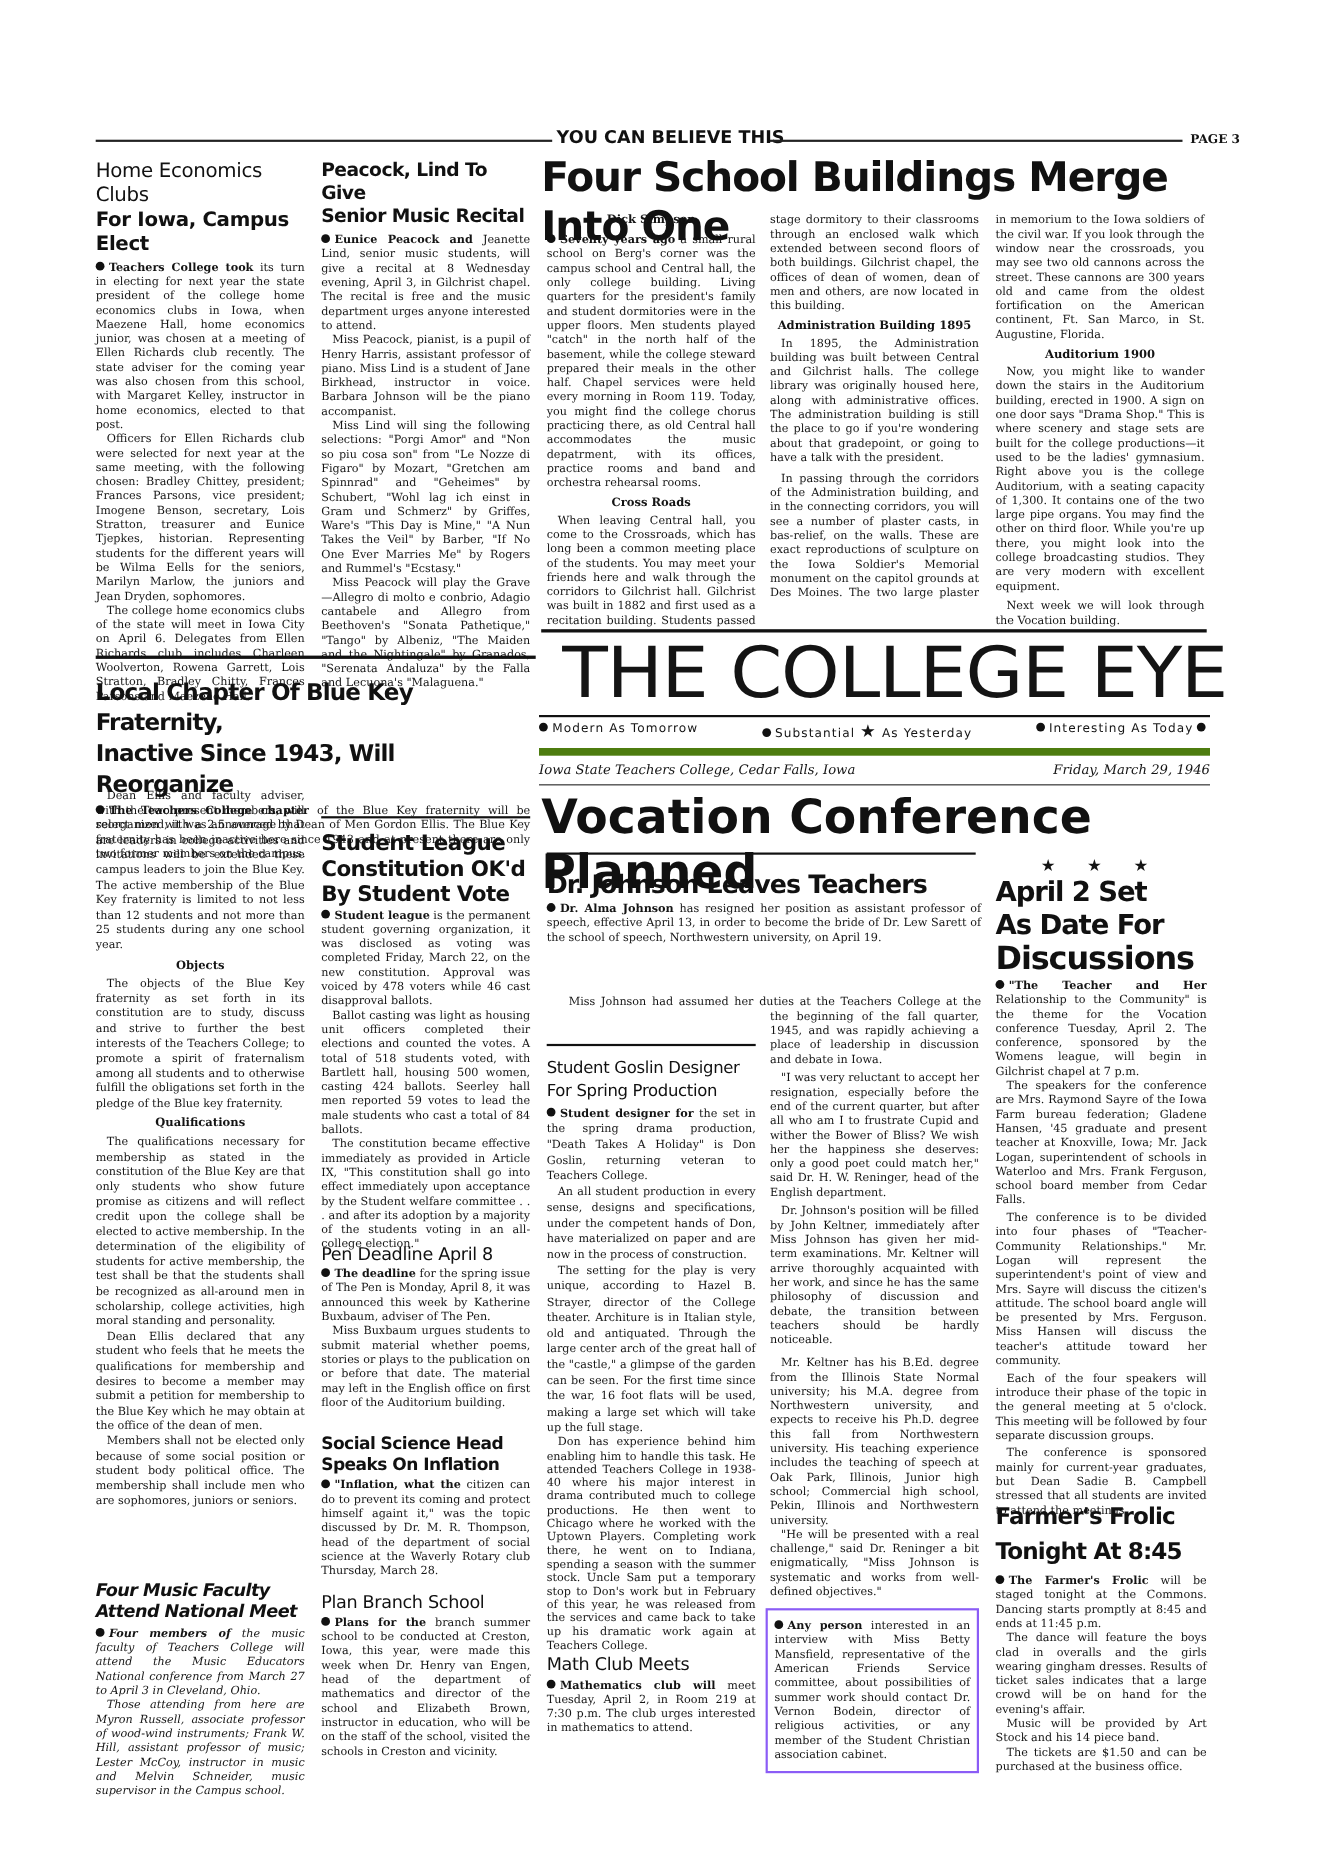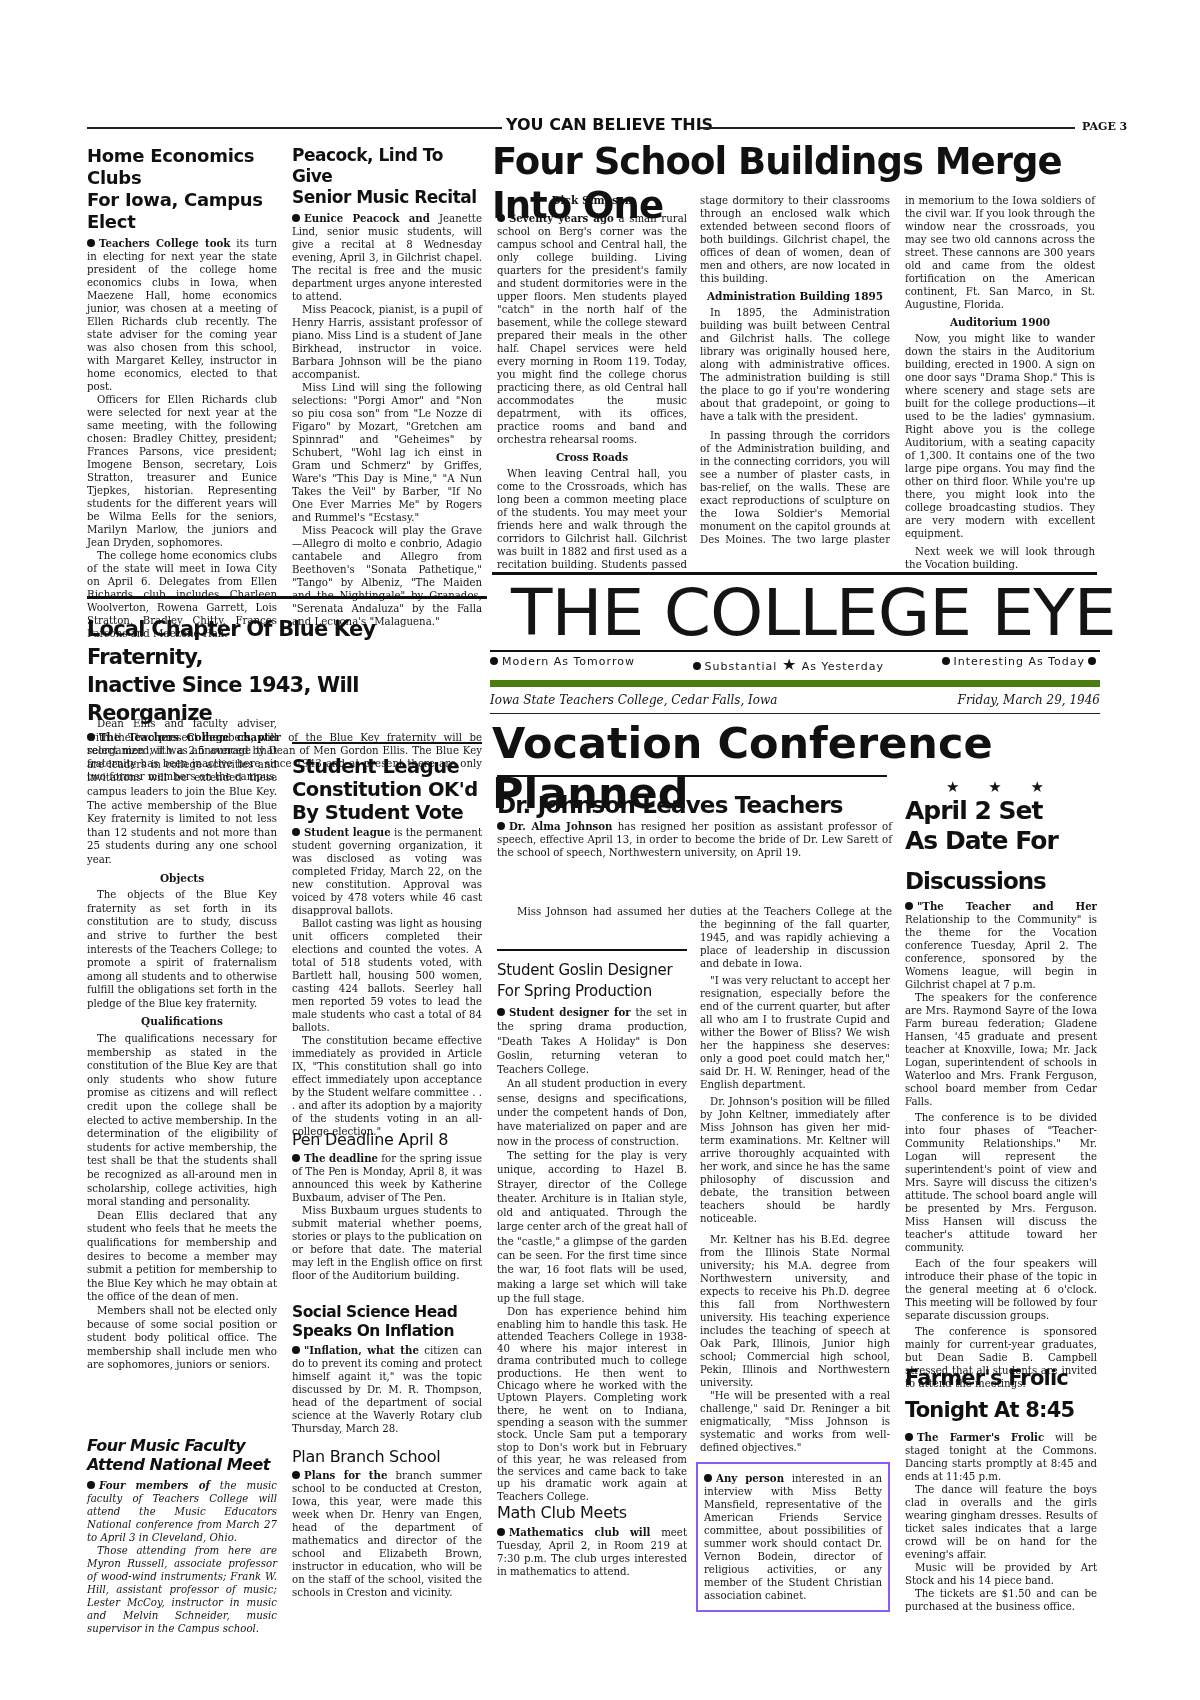--- a/index.html
+++ b/index.html
@@ -21,21 +21,21 @@
 </style>
 </head>
 <body>
 
 <div class="thinrule" style="left:87px; top:127px; width:415px; height:2px;"></div>
 <div class="abs hl" style="left:506px; top:115px; font-size:16px; letter-spacing:0;">YOU CAN BELIEVE THIS</div>
 <div class="thinrule" style="left:700px; top:127px; width:375px; height:2px;"></div>
 <div class="abs" style="left:1082px; top:120px; font-size:11px; font-weight:bold;">PAGE 3</div>
 
 <div class="abs" style="left:87px; top:145px; width:190px;">
-  <div class="hl-light" style="font-size:18px; line-height:22px; font-weight:700;">Home Economics Clubs</div>
+  <div class="hl-light" style="font-size:18px; line-height:22px; font-weight:400;">Home Economics Clubs</div>
   <div class="hl-light" style="font-size:18px; line-height:22px; font-weight:600; margin-bottom:4px;">For Iowa, Campus Elect</div>
   <div class="body-text">
     <p class="lead"><span class="dot"></span><span class="lead-bold">Teachers College took</span><span> its turn in electing for next year the state president of the college home economics clubs in Iowa, when Maezene Hall, home economics junior, was chosen at a meeting of Ellen Richards club recently. The state adviser for the coming year was also chosen from this school, with Margaret Kelley, instructor in home economics, elected to that post.</span></p>
     <p>Officers for Ellen Richards club were selected for next year at the same meeting, with the following chosen: Bradley Chittey, president; Frances Parsons, vice president; Imogene Benson, secretary, Lois Stratton, treasurer and Eunice Tjepkes, historian. Representing students for the different years will be Wilma Eells for the seniors, Marilyn Marlow, the juniors and Jean Dryden, sophomores.</p>
     <p>The college home economics clubs of the state will meet in Iowa City on April 6. Delegates from Ellen Richards club includes Charleen Woolverton, Rowena Garrett, Lois Stratton, Bradley Chitty, Frances Parsons and Maezene Hall.</p>
   </div>
 </div>
 
 <div class="abs" style="left:292px; top:145px; width:190px;">
   <div class="hl" style="font-size:17px; line-height:21px;">Peacock, Lind To Give</div>
@@ -197,26 +197,26 @@
 <div class="abs box" style="left:696px; top:1462px; width:178px;">
   <div class="body-text">
     <p class="lead"><span class="dot"></span><span class="lead-bold">Any person</span><span> interested in an interview with Miss Betty Mansfield, representative of the American Friends Service committee, about possibilities of summer work should contact Dr. Vernon Bodein, director of religious activities, or any member of the Student Christian association cabinet.</span></p>
   </div>
 </div>
 
 <div class="abs" style="left:905px; top:778px; width:192px;">
   <div style="text-align:center; font-size:15px; margin-bottom:0px; letter-spacing:12px;">★   ★   ★</div>
   <div class="hl" style="font-size:25px; line-height:30px; letter-spacing:-1px;">April 2 Set</div>
   <div class="hl" style="font-size:25px; line-height:30px; letter-spacing:-1px;">As Date For</div>
-  <div class="hl" style="font-size:23px; line-height:30px; letter-spacing:-1px; margin-bottom:4px;margin-top:10px;">Discussions</div>
+  <div class="hl" style="font-size:29px; line-height:30px; letter-spacing:-1px; margin-bottom:4px;">Discussions</div>
   <div class="body-text">
     <p class="lead"><span class="dot"></span><span class="lead-bold">"The Teacher and Her</span><span> Relationship to the Community" is the theme for the Vocation conference Tuesday, April 2. The conference, sponsored by the Womens league, will begin in Gilchrist chapel at 7 p.m.</span></p>
     <p>The speakers for the conference are Mrs. Raymond Sayre of the Iowa Farm bureau federation; Gladene Hansen, '45 graduate and present teacher at Knoxville, Iowa; Mr. Jack Logan, superintendent of schools in Waterloo and Mrs. Frank Ferguson, school board member from Cedar Falls.</p>
     <p style="margin-top:3px;">The conference is to be divided into four phases of "Teacher-Community Relationships." Mr. Logan will represent the superintendent's point of view and Mrs. Sayre will discuss the citizen's attitude. The school board angle will be presented by Mrs. Ferguson. Miss Hansen will discuss the teacher's attitude toward her community.</p>
-    <p style="margin-top:3px;">Each of the four speakers will introduce their phase of the topic in the general meeting at 6 o'clock. This meeting will be followed by four separate discussion groups.</p>
+    <p style="margin-top:3px;">Each of the four speakers will introduce their phase of the topic in the general meeting at 5 o'clock. This meeting will be followed by four separate discussion groups.</p>
     <p style="margin-top:3px;">The conference is sponsored mainly for current-year graduates, but Dean Sadie B. Campbell stressed that all students are invited to attend the meetings.</p>
   </div>
 </div>
 
 <div class="abs" style="left:905px; top:1362px; width:192px;">
   <div class="hl" style="font-size:21px; line-height:32px; letter-spacing:-0.8px;">Farmer's Frolic</div>
   <div class="hl" style="font-size:21px; line-height:32px; letter-spacing:-0.8px; margin-bottom:5px;">Tonight At 8:45</div>
   <div class="body-text">
     <p class="lead"><span class="dot"></span><span class="lead-bold">The Farmer's Frolic</span><span> will be staged tonight at the Commons. Dancing starts promptly at 8:45 and ends at 11:45 p.m.</span></p>
     <p>The dance will feature the boys clad in overalls and the girls wearing gingham dresses. Results of ticket sales indicates that a large crowd will be on hand for the evening's affair.</p>

